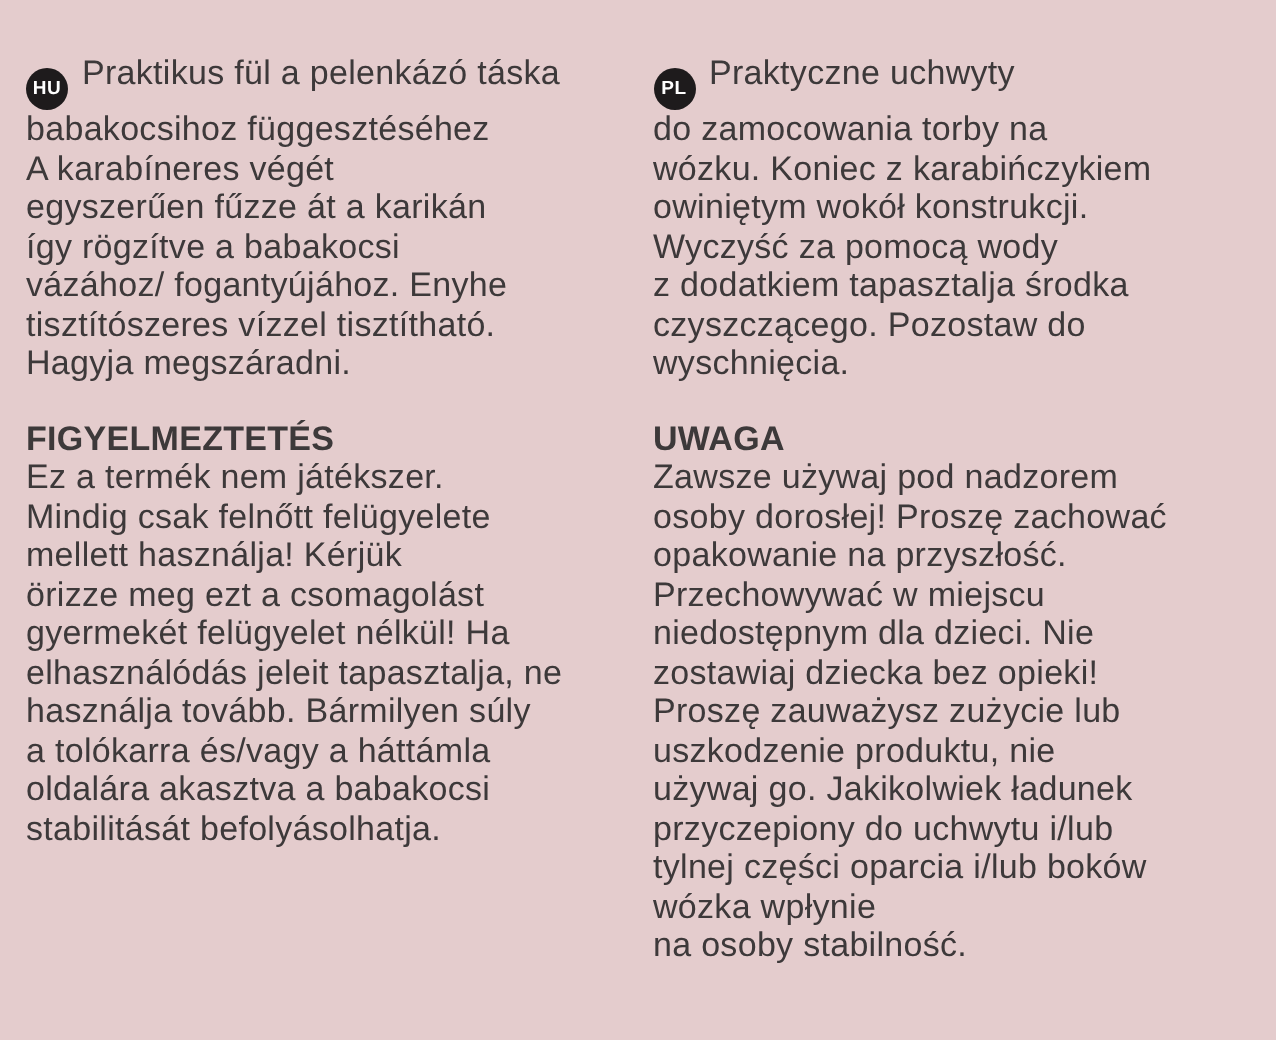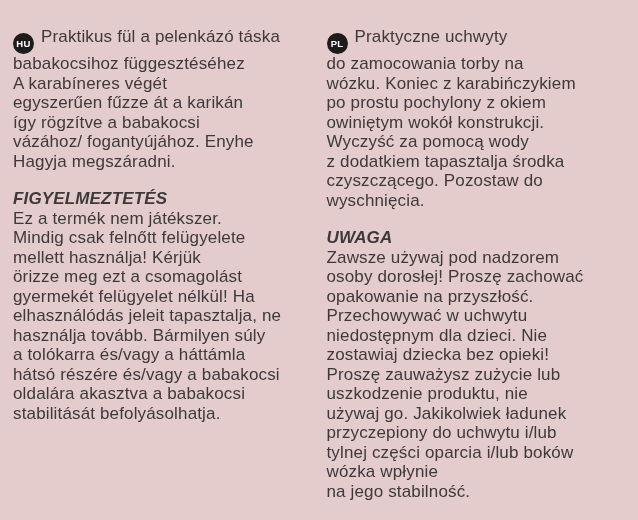--- a/index.html
+++ b/index.html
@@ -41,81 +41,79 @@
     color: var(--badge-text);
     font-size: 9.5px;
     font-weight: bold;
     letter-spacing: 0.3px;
     vertical-align: -5px;
     margin-right: 7px;
   }
   .heading {
     font-weight: bold;
     margin-top: 18px;
-    font-style: italic;
   }
 </style>
 </head>
 <body>
 
 <div class="page">
 
   <div class="col">
     <div class="line">
       <span class="badge">HU</span><span>Praktikus fül a pelenkázó táska</span>
     </div>
     <div class="lines">
         <div>babakocsihoz függesztéséhez</div>
         <div>A karabíneres végét</div>
         <div>egyszerűen fűzze át a karikán</div>
         <div>így rögzítve a babakocsi</div>
         <div>vázához/ fogantyújához. Enyhe</div>
+        <div>tisztítószeres vízzel tisztítható.</div>
         <div>Hagyja megszáradni.</div>
       </div>
     <div class="heading">FIGYELMEZTETÉS</div>
     <div class="lines">
         <div>Ez a termék nem játékszer.</div>
         <div>Mindig csak felnőtt felügyelete</div>
         <div>mellett használja! Kérjük</div>
         <div>örizze meg ezt a csomagolást</div>
         <div>gyermekét felügyelet nélkül! Ha</div>
         <div>elhasználódás jeleit tapasztalja, ne</div>
         <div>használja tovább. Bármilyen súly</div>
         <div>a tolókarra és/vagy a háttámla</div>
-        <div>hátsó részére és/vagy a babakocsi</div>
         <div>oldalára akasztva a babakocsi</div>
         <div>stabilitását befolyásolhatja.</div>
       </div>
   </div>
 
   <div class="col">
     <div class="line">
       <span class="badge">PL</span><span>Praktyczne uchwyty</span>
     </div>
     <div class="lines">
         <div>do zamocowania torby na</div>
         <div>wózku. Koniec z karabińczykiem</div>
-        <div>po prostu pochylony z okiem</div>
         <div>owiniętym wokół konstrukcji.</div>
         <div>Wyczyść za pomocą wody</div>
         <div>z dodatkiem tapasztalja środka</div>
         <div>czyszczącego. Pozostaw do</div>
         <div>wyschnięcia.</div>
       </div>
     <div class="heading">UWAGA</div>
     <div class="lines">
         <div>Zawsze używaj pod nadzorem</div>
         <div>osoby dorosłej! Proszę zachować</div>
         <div>opakowanie na przyszłość.</div>
-        <div>Przechowywać w uchwytu</div>
+        <div>Przechowywać w miejscu</div>
         <div>niedostępnym dla dzieci. Nie</div>
         <div>zostawiaj dziecka bez opieki!</div>
         <div>Proszę zauważysz zużycie lub</div>
         <div>uszkodzenie produktu, nie</div>
         <div>używaj go. Jakikolwiek ładunek</div>
         <div>przyczepiony do uchwytu i/lub</div>
         <div>tylnej części oparcia i/lub boków</div>
         <div>wózka wpłynie</div>
-        <div>na jego stabilność.</div>
+        <div>na osoby stabilność.</div>
       </div>
   </div>
 
 </div>
 
 </body></html>

